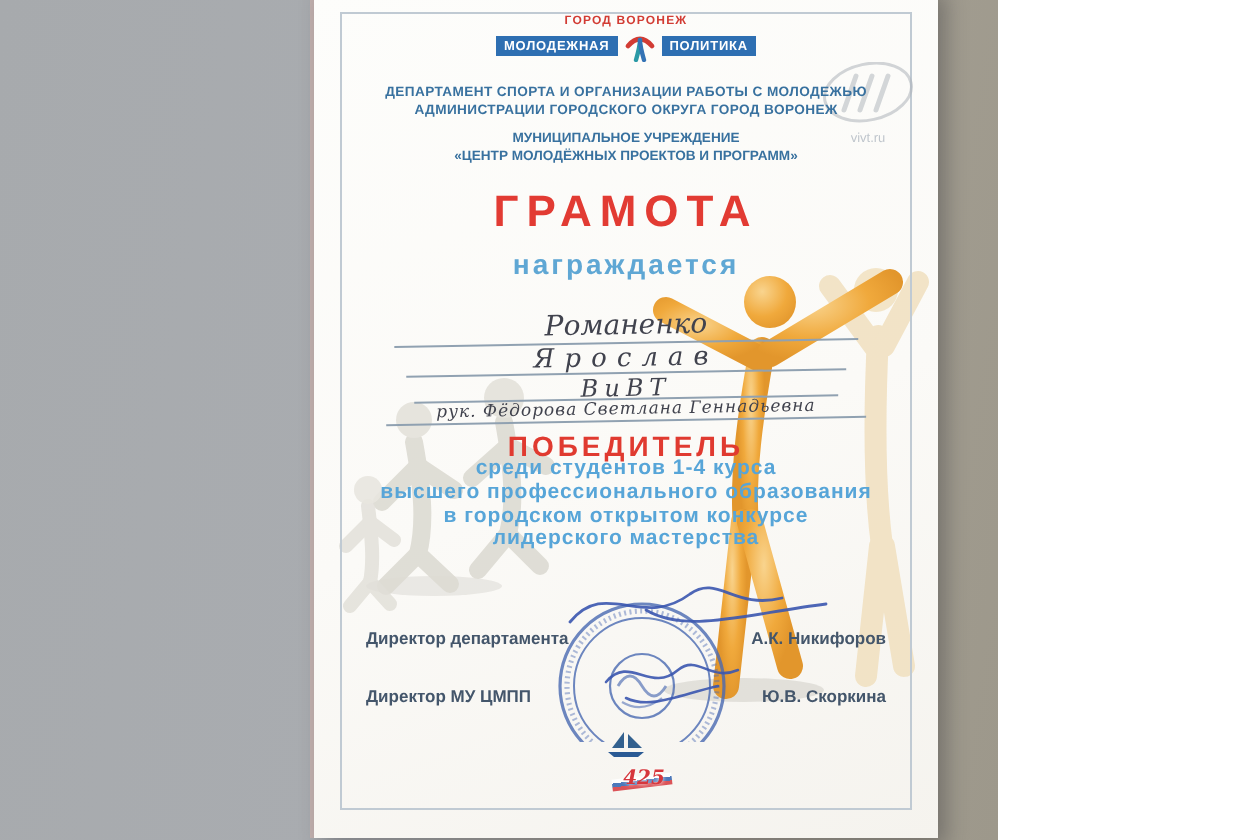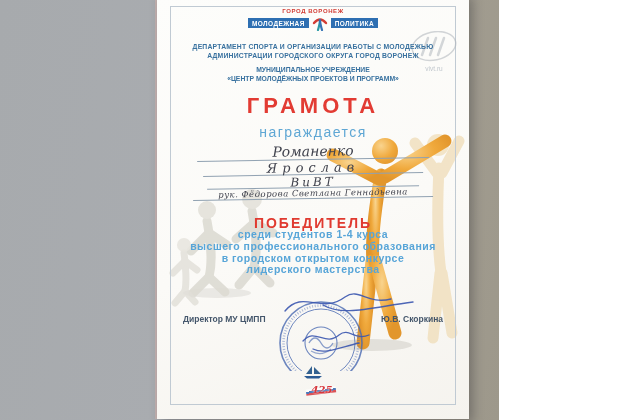--- a/index.html
+++ b/index.html
@@ -37,23 +37,23 @@
   .logo-label { background:#2e6fb2; color:#fff; font-size:6.5px; font-weight:bold; padding:1.5px 4px; letter-spacing:.4px; }
 
   .hdr { position:absolute; top:49px; left:14px; right:14px;
          font-size:6.8px; font-weight:bold; color:#38719f; line-height:9px; letter-spacing:.2px; }
   .inst { position:absolute; top:72px; left:14px; right:14px;
           font-size:6.8px; font-weight:bold; color:#38719f; line-height:9px; }
 
   .title { position:absolute; top:100px; left:0; right:0;
            font-size:22px; font-weight:800; color:#e23b33; letter-spacing:4px; }
   .verb { position:absolute; top:131px; left:0; right:0;
-          font-size:14px; font-weight:normal; color:#5fa7d4; letter-spacing:1.5px; }
-
-  .hw-block { position:absolute; top:150px; left:34px; right:34px;text-align:center; }
+          font-size:14px; font-weight:bold; color:#5fa7d4; letter-spacing:1.5px; }
+
+  .hw-block { position:absolute; top:162px; left:34px; right:34px;text-align:center; }
   .hw { font-family:"DejaVu Serif", serif; font-style:italic; color:#41434e;
         border-bottom:1px solid #90a1b1; transform:rotate(-1deg); }
   .hw1 { font-size:14px; height:17px; margin:0 6px; }
   .hw2 { font-size:13px; height:15px; margin:0 12px; letter-spacing:5px; }
   .hw3 { font-size:12px; height:13px; margin:0 16px; letter-spacing:3px; }
   .hw4 { font-size:8.5px; height:11px; margin:0 2px; letter-spacing:.5px; }
 
   .result { position:absolute; top:222px; left:0; right:0;
             font-size:14px; font-weight:800; color:#e03a30; letter-spacing:2px; }
 
@@ -195,20 +195,24 @@
       <div class="desc">
         <div>среди студентов 1-4 курса</div>
         <div>высшего профессионального образования</div>
         <div>в городском открытом конкурсе</div>
         <div>лидерского мастерства</div>
       </div>
 
 
       <div class="sig-block">
         <div class="sig-row">
+          <span class="sig-role">Директор департамента</span>
+          <span class="sig-name">А.К. Никифоров</span>
+        </div>
+        <div class="sig-row">
           <span class="sig-role">Директор МУ ЦМПП</span>
           <span class="sig-name">Ю.В. Скоркина</span>
         </div>
       </div>
     </div>
 
     <svg class="stamp-layer" width="170" height="86" viewBox="0 0 170 86">
       <g opacity=".8">
         <circle cx="58" cy="58" r="41" fill="none" stroke="#4a6ab2" stroke-width="1.6"></circle>
         <circle cx="58" cy="58" r="34" fill="none" stroke="#4a6ab2" stroke-width="1"></circle>

